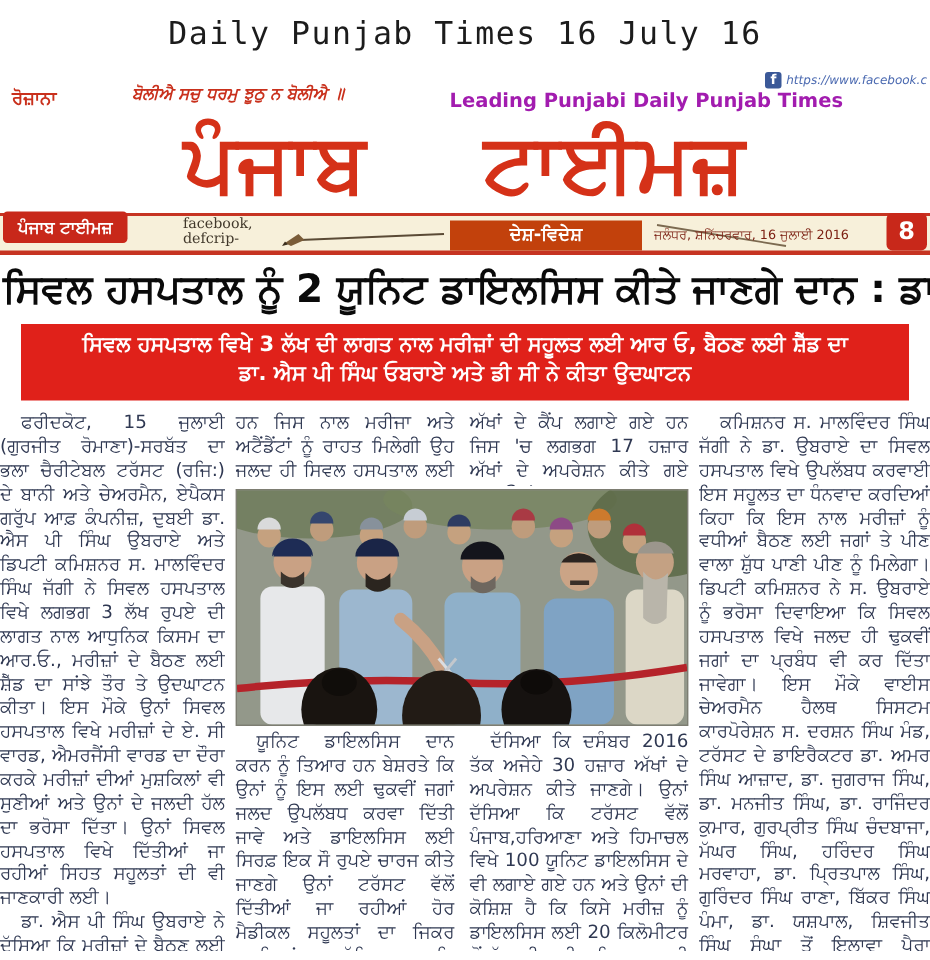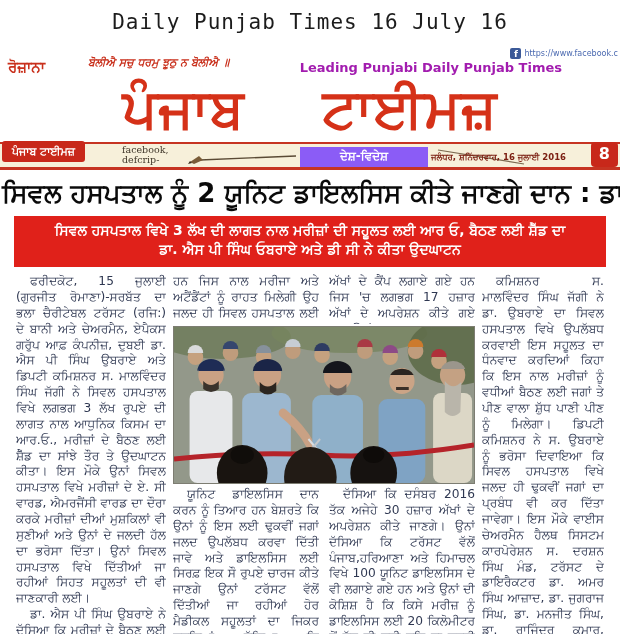--- a/index.html
+++ b/index.html
@@ -8,66 +8,66 @@
     position:relative; width:620px; height:640px; background:#ffffff;
     overflow:hidden; font-family:"DejaVu Sans", sans-serif; margin:0 auto;
   }
   
   .top-caption {
     padding-top:10px; text-align:center; font-family:"DejaVu Sans Mono","Liberation Mono",monospace;
     font-size:21px; color:#1c1c1c; letter-spacing:1px; height:46px;
   }
   
   .masthead { position:relative; height:88px; }
-  .mh-daily { position:absolute; top:12px; left:8px; font-size:15px; font-weight:bold; color:#c9301c; }
+  .mh-daily { position:absolute; top:12px; left:8px; font-size:12px; font-weight:bold; color:#c9301c; }
   .mh-tagline { position:absolute; top:10px; left:88px; font-size:11px; font-weight:bold; color:#c9301c;font-style:italic; }
   .mh-fbline { position:absolute; top:2px; right:2px; display:flex; align-items:center; gap:3px; }
   .fb-icon { width:11px; height:11px; background:#3b5998; color:#fff; font-size:9px; font-weight:bold;
     display:flex; align-items:flex-end; justify-content:center; line-height:10px; border-radius:2px; }
-  .fb-url { font-size:8px; color:#4a69b0; }
+  .fb-url { font-size:8px; color:#4a69b0;font-style:italic; }
   .mh-subtitle { position:absolute; top:14px; right:58px; font-size:13px; font-weight:bold; color:#a21caf; }
   .mh-title {
     position:absolute; left:6px; right:6px; bottom:-2px; text-align:center;
     font-size:54px; font-weight:bold; color:#d53118; word-spacing:58px;
     letter-spacing:1px; line-height:1.0; white-space:nowrap;
   }
   
   .info-bar {
     position:relative; margin-top:8px; height:28px; background:#f7f0da;
     border-top:2px solid #c63422; border-bottom:3px solid #c63422;
   }
   .bar-badge {
     position:absolute; left:2px; top:-3px; background:#c8281a; color:#fff;
     font-size:11px; font-weight:bold; padding:4px 10px; border-radius:3px; white-space:nowrap;
   }
   .bar-overlay { position:absolute; left:122px; top:1px; font-size:9.5px; line-height:1.05;
     color:#41382b; font-family:"DejaVu Serif","Liberation Serif",serif; }
   .bar-scribble { position:absolute; left:186px; top:6px; }
   .bar-section {
-    position:absolute; left:300px; top:3px; width:128px; background:#8b5cf6; color:#fff;
+    position:absolute; left:300px; top:3px; width:128px; background:#c2410c; color:#fff;
     text-align:center; font-size:12px; font-weight:bold; padding:2px 0 4px;
   }
   .bar-scribble2 { position:absolute; left:436px; top:3px; }
-  .bar-dateline { position:absolute; right:54px; top:8px; font-size:8.5px; font-weight:bold; color:#7c2013; }
+  .bar-dateline { position:absolute; right:54px; top:8px; font-size:8.5px; font-weight:normal; color:#7c2013; }
   .bar-pageno {
     position:absolute; right:2px; top:-2px; background:#c8281a; color:#fff;
     font-size:16px; font-weight:bold; padding:2px 8px 4px; border-radius:4px;
   }
   
   .headline {
     margin:9px 2px 7px; text-align:center; font-size:26px; font-weight:bold;
     color:#0a0a0a; line-height:1.15; white-space:nowrap;
   }
   .subhead-band {
     margin:0 14px; background:#e0211a; color:#ffffff; text-align:center;
     font-weight:bold; font-size:14px; line-height:1.4; padding:5px 6px 7px;
   }
   
   .body-cols {
-    margin-top:7px; padding:0 16px; display:flex; gap:7px;
+    margin-top:7px; padding:0 0; display:flex; gap:7px;
     font-size:12.2px; line-height:1.3; text-align:justify; color:#2f3852;
     height:360px; overflow:hidden;
   }
   .colA { flex:0 0 150px; overflow:hidden; }
   .colA p.indent, .colB-bot p, .colC-bot p, .colD p { text-indent:14px; }
   .col-mid { flex:0 0 302px; display:flex; flex-direction:column; overflow:hidden; }
   .mid-top { display:flex; gap:10px; height:50px; overflow:hidden; }
   .mid-top > div { flex:1; overflow:hidden; }
   .photo-frame { height:158px; margin:2px 0 3px; border:1px solid #7d7d72; background:#8e9383; }
   .mid-bot { flex:1; display:flex; gap:10px; overflow:hidden; }

